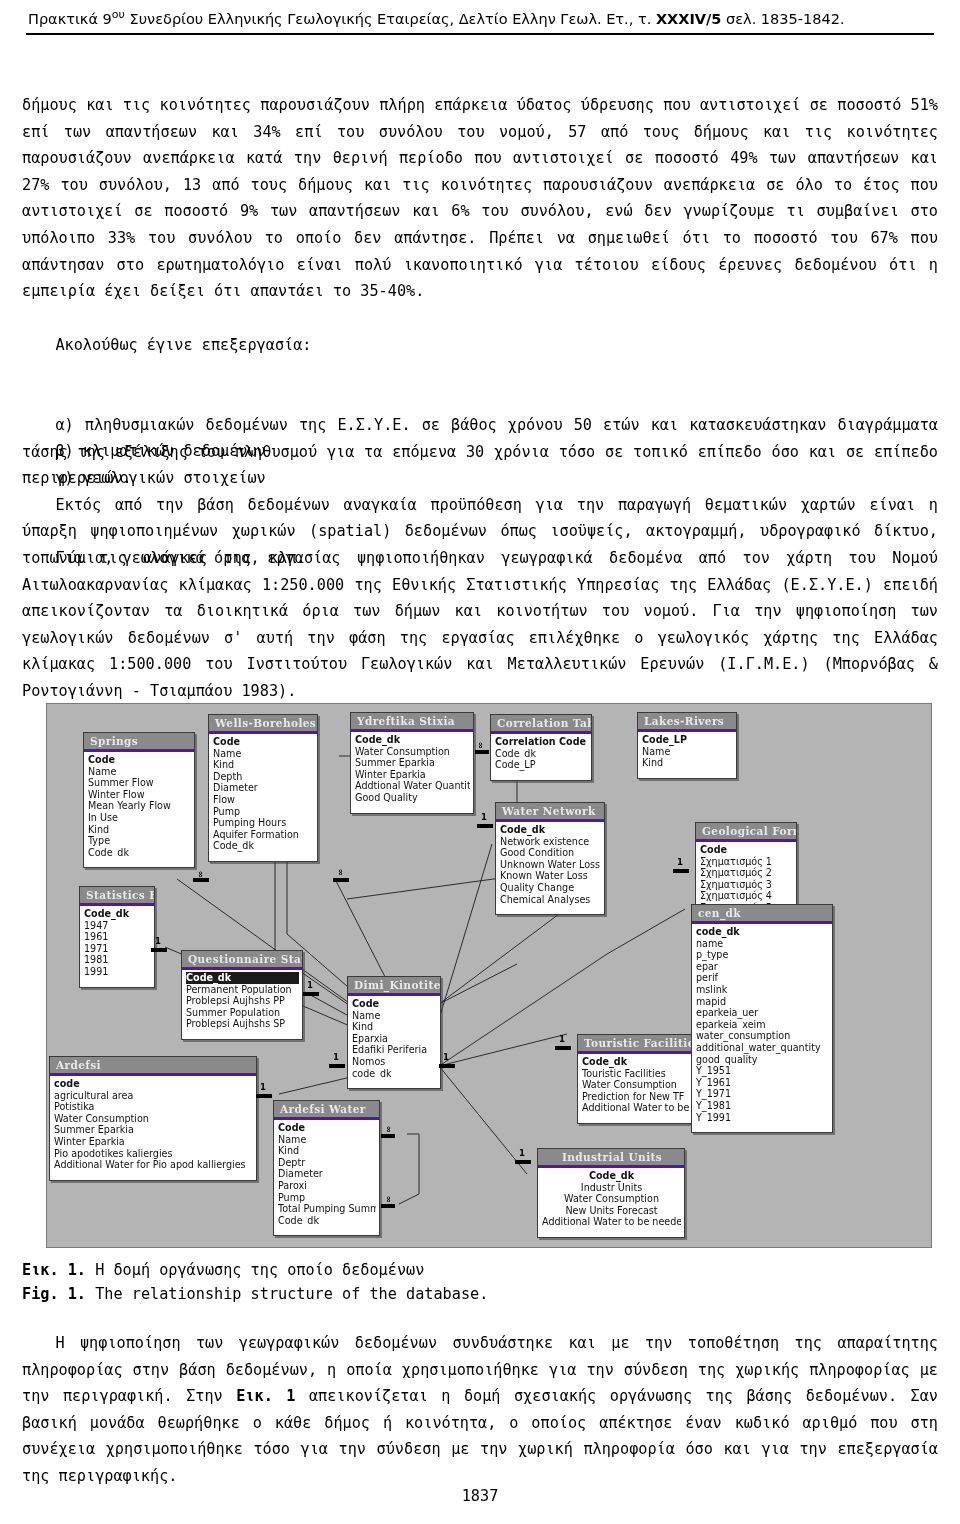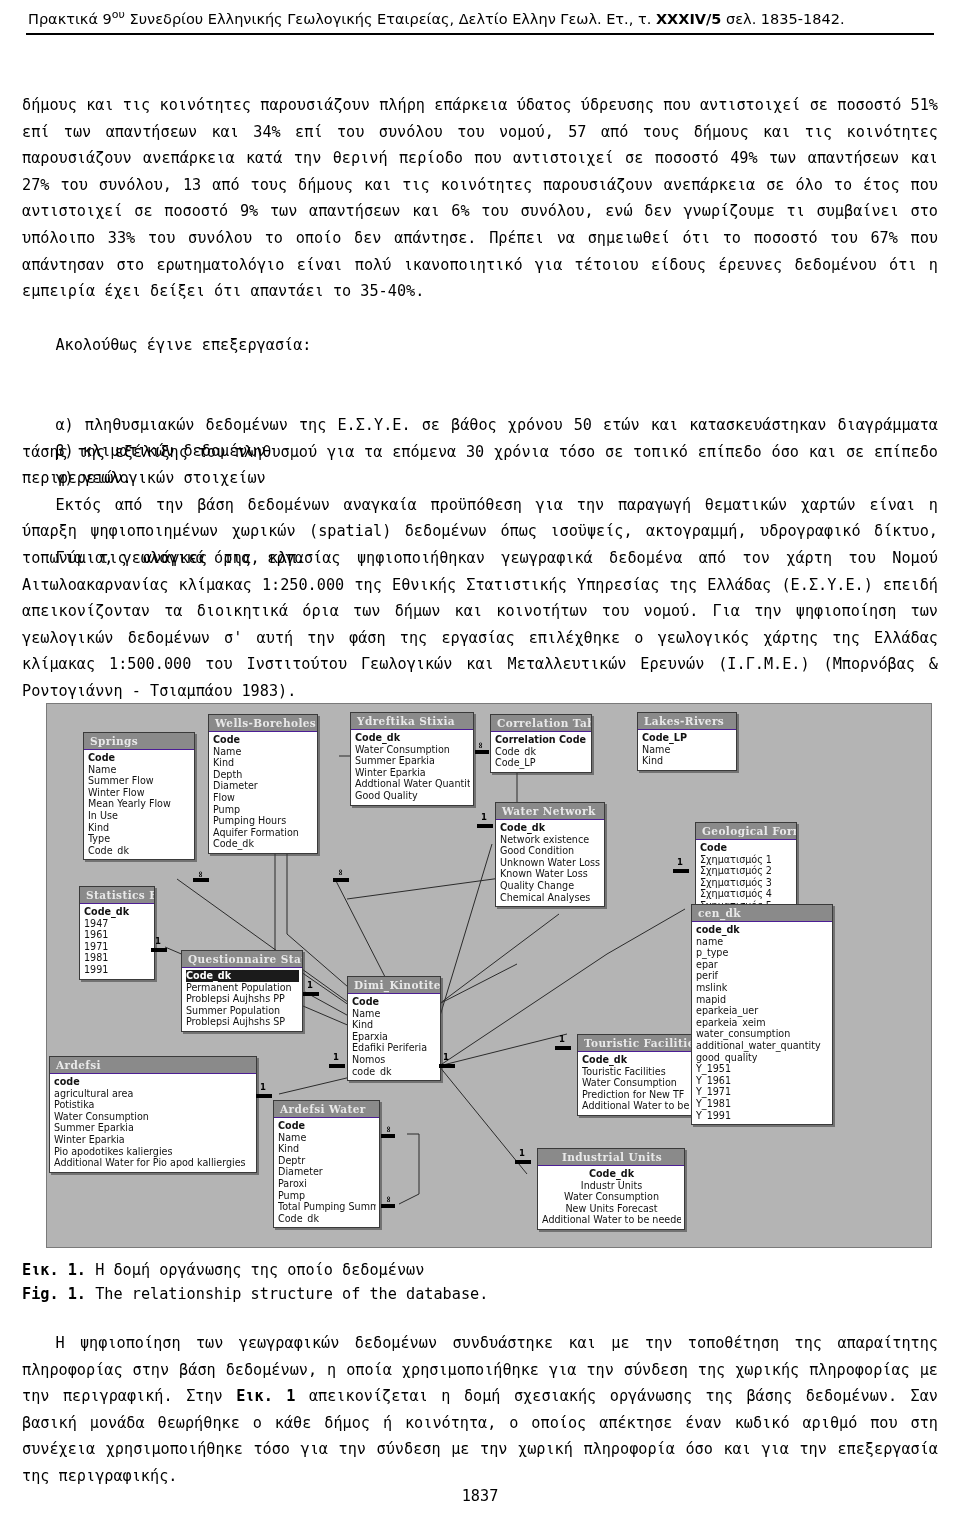--- a/index.html
+++ b/index.html
@@ -36,22 +36,22 @@
   .figure{position:absolute;left:46px;top:703px;width:884px;height:543px;
           background:#b4b4b4;border:1px solid #7a7a7a;overflow:hidden;}
   .figinner{position:absolute;inset:0;}
 
   
   .tbl{position:absolute;background:#fff;border:1px solid #3a3a3a;
        box-shadow:2px 2px 0 rgba(60,60,60,.55);}
   .tbl .cap{background:#8a8a8a;color:#e9e9e9;font-weight:bold;
             font-family:"DejaVu Serif","Liberation Serif",serif;
             font-size:10.5px;padding:2px 4px 2px 6px;letter-spacing:.4px;
-            border-bottom:1px solid #4c1d95;white-space:nowrap;overflow:hidden;}
-  .tbl ul{list-style:none;margin:0;padding:2px 3px 3px 4px;background:#fff;}
+            border-bottom:3px solid #4c1d95;white-space:nowrap;overflow:hidden;}
+  .tbl ul{list-style:none;margin:0;padding:2px 3px 9px 4px;background:#fff;}
   .tbl li{font-family:"DejaVu Sans","Liberation Sans",sans-serif;
           font-size:9.6px;line-height:11.6px;color:#111;white-space:nowrap;overflow:hidden;}
   .tbl li.pk{font-weight:bold;}
   .tbl li.pkhi{font-weight:bold;background:#1b1b1b;color:#fff;}
 
   
   .card{position:absolute;font-family:"DejaVu Sans","Liberation Sans",sans-serif;
         font-size:8.5px;font-weight:bold;color:#000;}
   .nub{position:absolute;background:#000;}
 

